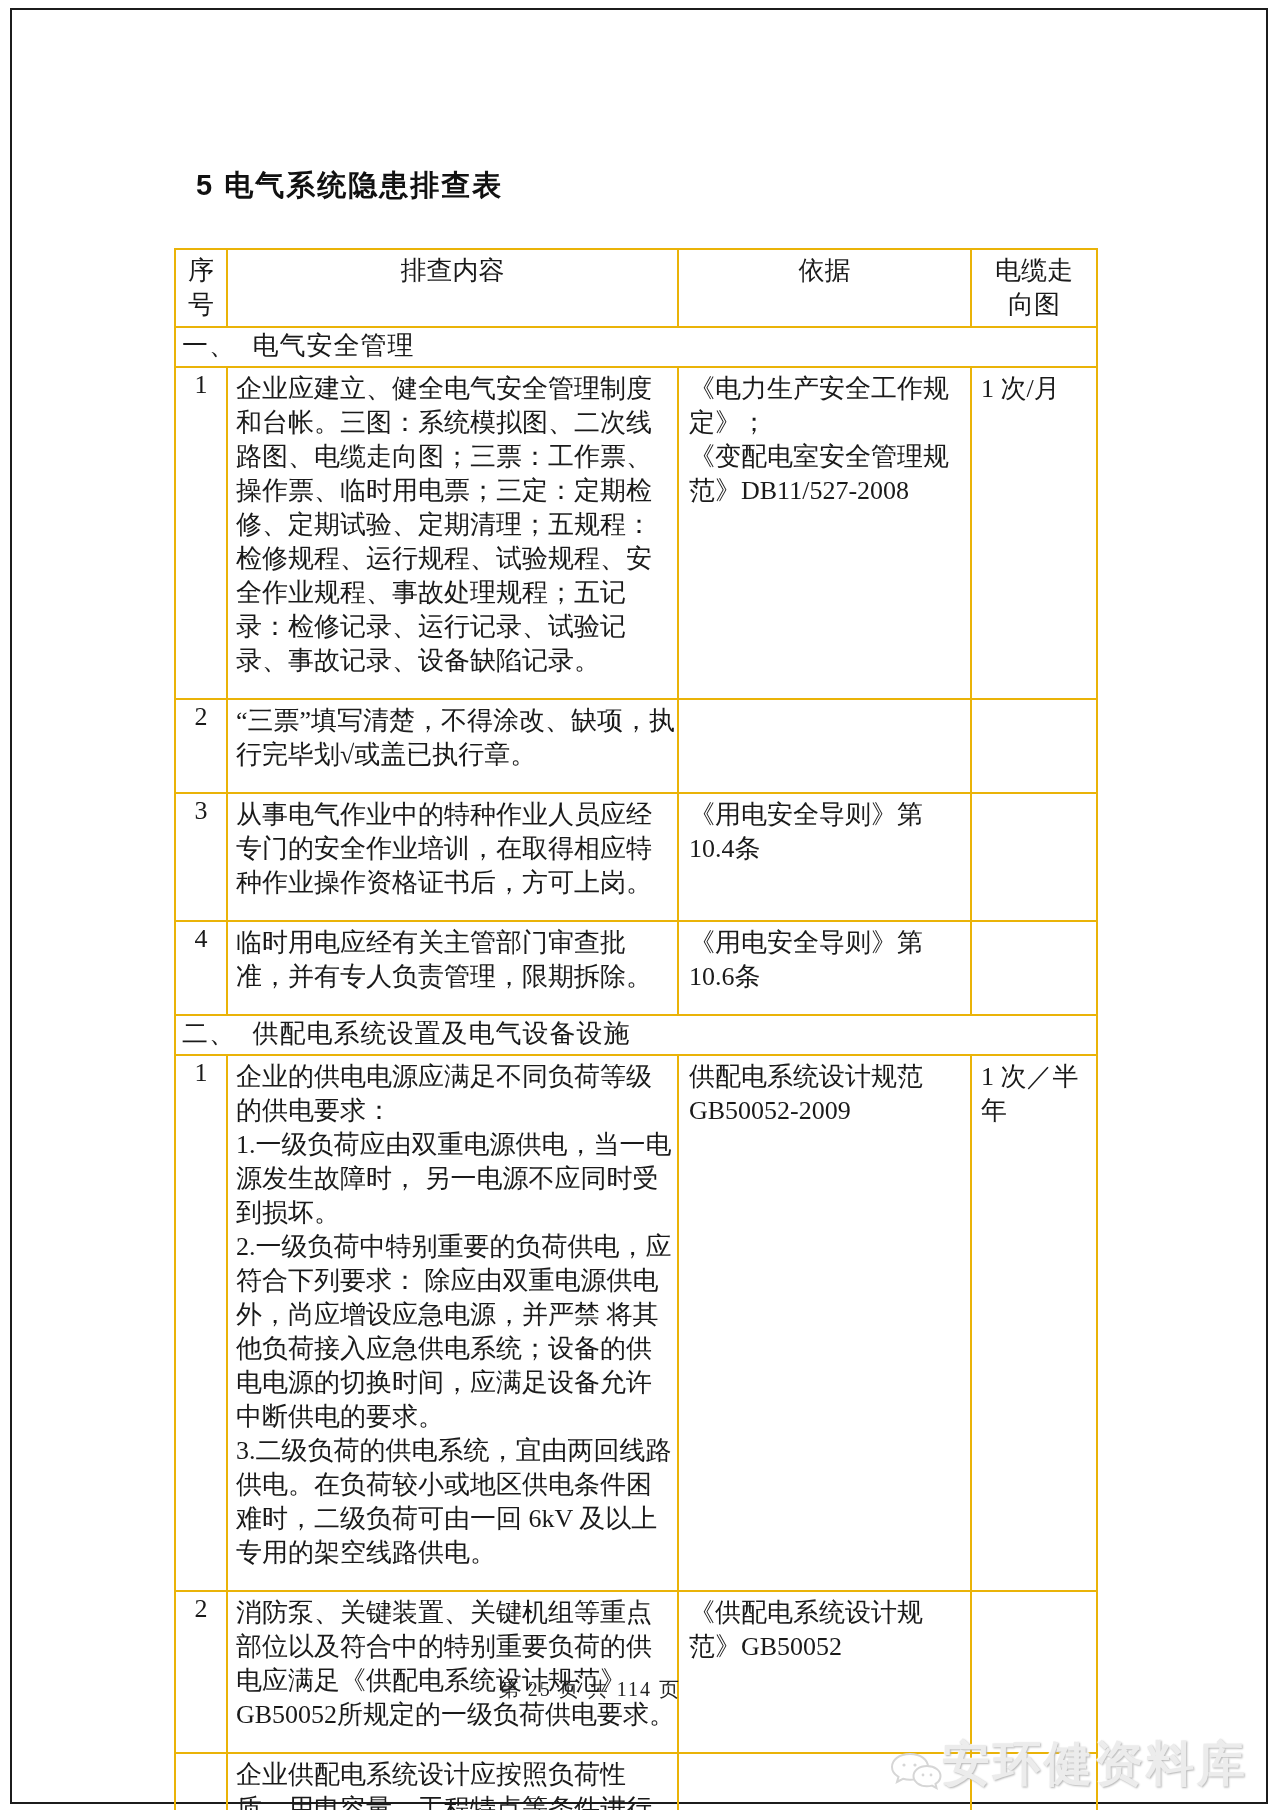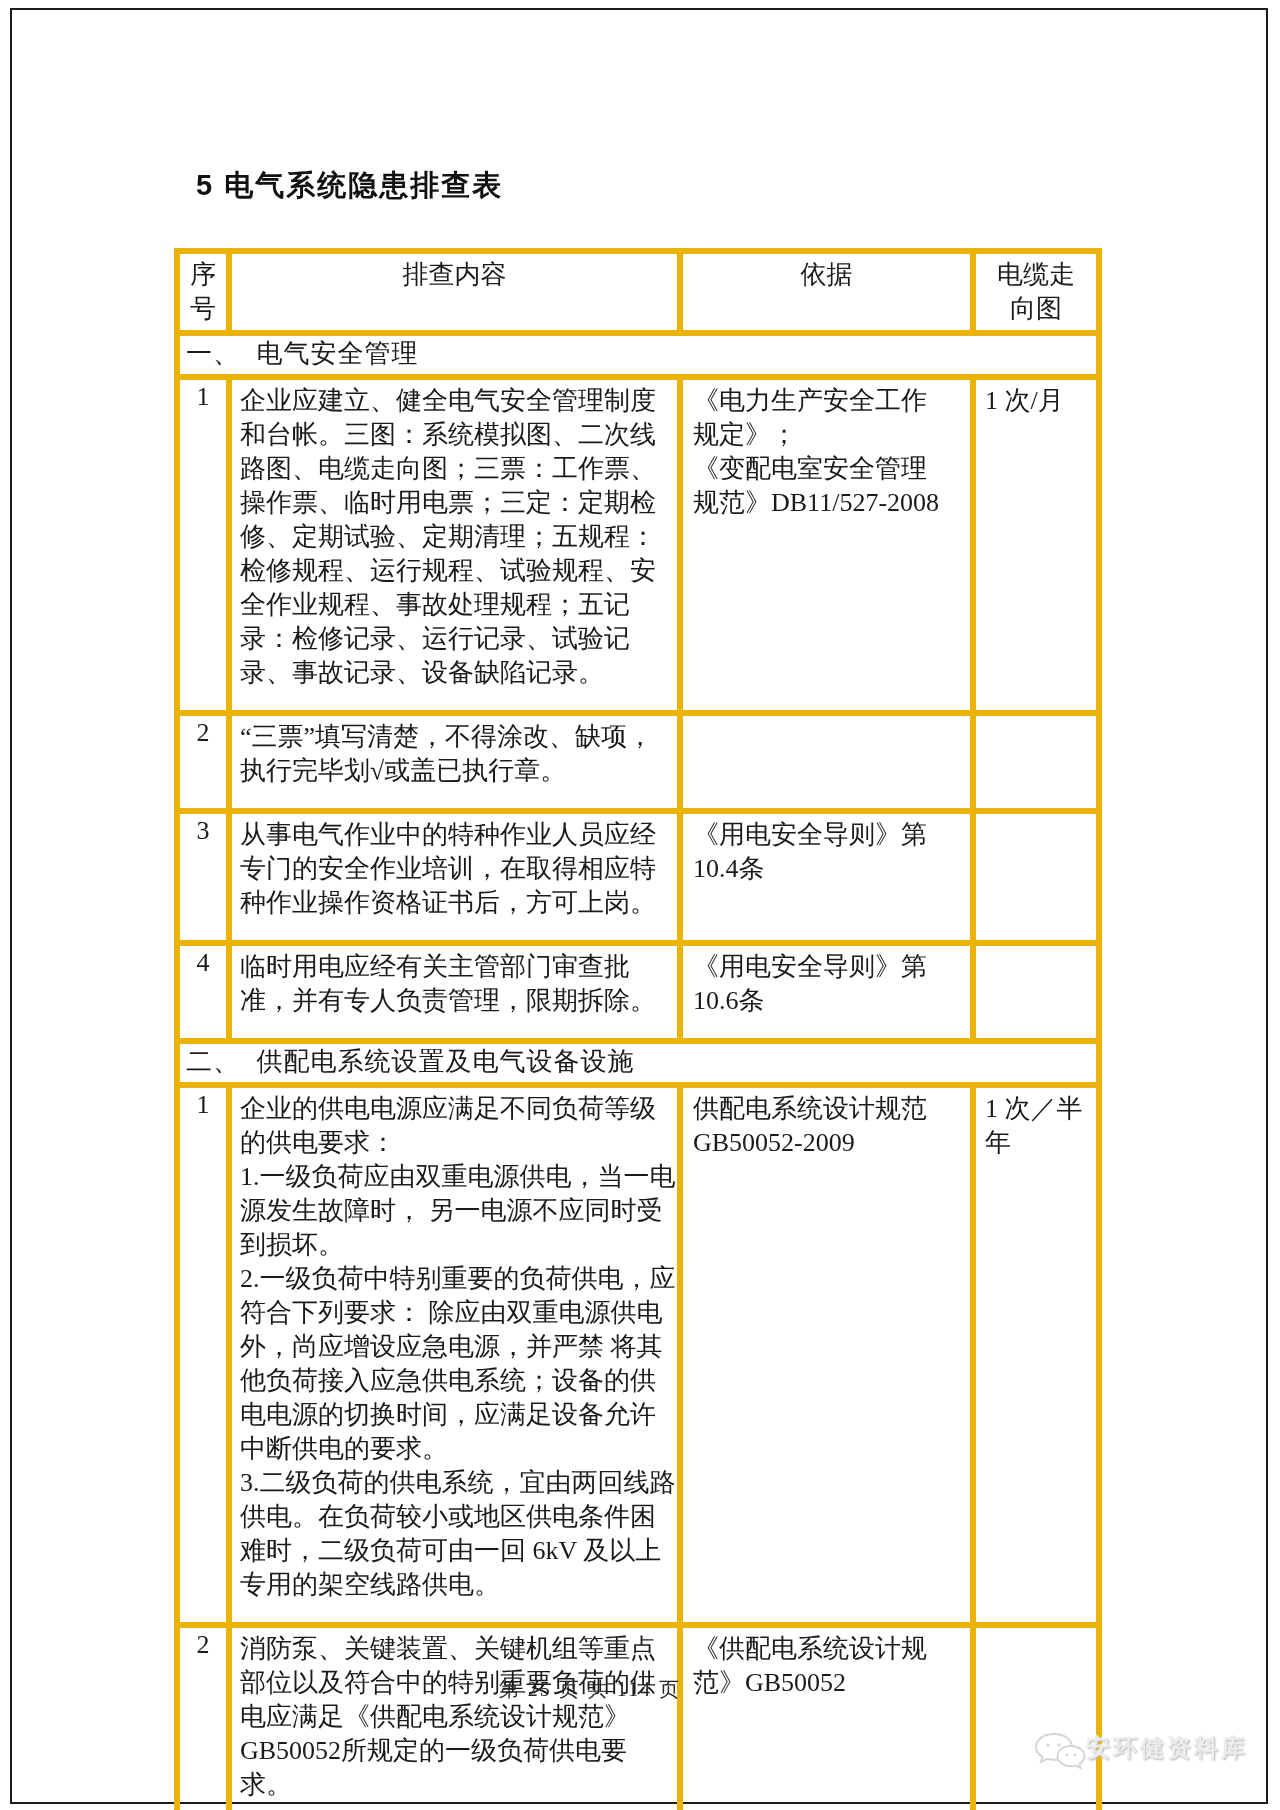--- a/index.html
+++ b/index.html
@@ -15,21 +15,21 @@
   #doc-title{
     position:absolute;left:196px;top:166px;
     font-family:"Liberation Sans","DejaVu Sans",sans-serif;
     font-size:29px;font-weight:bold;letter-spacing:2px;color:#111;
   }
   table.sheet{
     position:absolute;left:174px;top:248px;
     border-collapse:collapse;table-layout:fixed;width:922px;
   }
   table.sheet td,table.sheet th{
-    border:6px solid #eab308;
+    border:2px solid #eab308;
     font-size:26px;line-height:34px;font-weight:normal;
     vertical-align:top;word-break:normal;overflow-wrap:break-word;
   }
   col.c-no{width:52px;}
   col.c-content{width:451px;}
   col.c-basis{width:293px;}
   col.c-freq{width:126px;}
   th.hdr{vertical-align:middle;text-align:center;padding:4px 2px;}
   th.hdr-freq{padding:4px 20px;}
   tr.hdr-row{height:72px;}
@@ -48,24 +48,24 @@
   tr.r-s1r4{height:74px;}
   tr.r-s2r1{height:514px;}
   tr.r-s2r2{height:134px;}
   tr.r-s2r3{height:67px;}
   #page-footer{
     position:absolute;left:0;top:1676px;width:1180px;text-align:center;
     font-size:20px;letter-spacing:2px;color:#222;
   }
   #watermark{
     position:absolute;right:32px;top:1732px;
-    display:flex;align-items:flex-start;gap:0;
+    display:flex;align-items:flex-end;gap:0;
     color:#ececec;
     font-family:"Liberation Sans","DejaVu Sans",sans-serif;
-    font-size:24px;font-weight:bold;letter-spacing:3px;
+    font-size:48px;font-weight:bold;letter-spacing:3px;
     text-shadow:1px 1px 2px #b5b5b5, -1px -1px 1px #ffffff;
     user-select:none;
   }
   #watermark svg{display:block;}
 </style>
 </head>
 <body>
 
 <div id="page">
   <div id="frame"></div>

